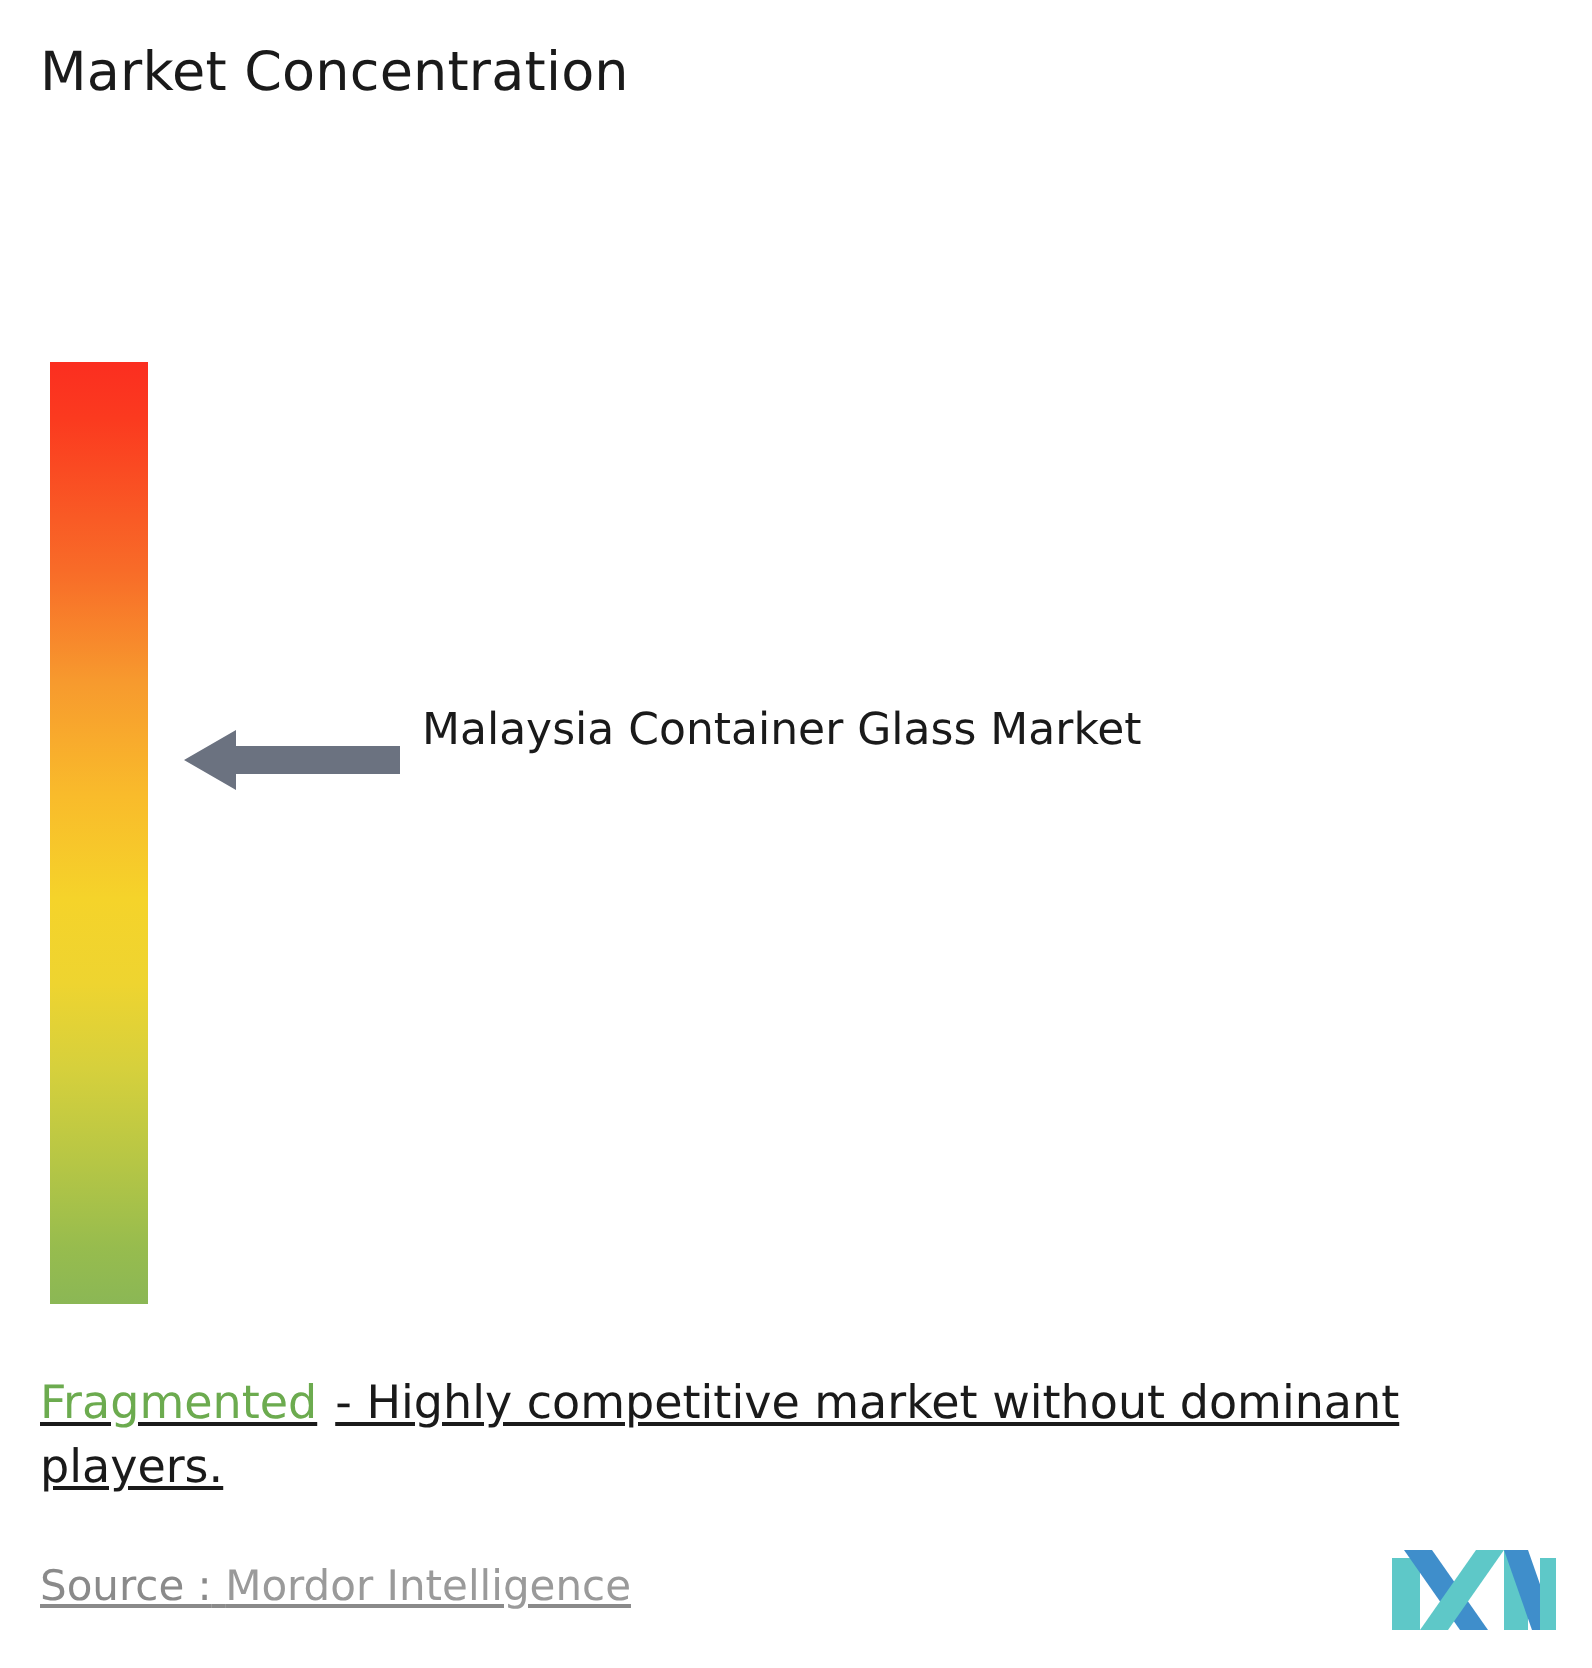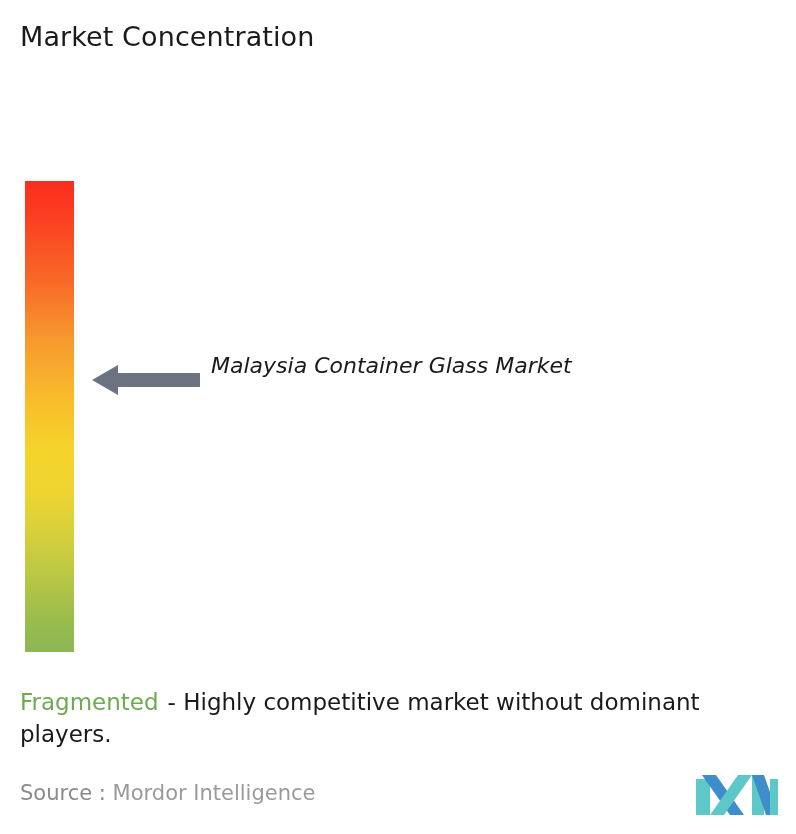--- a/index.html
+++ b/index.html
@@ -40,21 +40,21 @@
   .legend-line {
     position: absolute;
     left: 20px;
     font-size: 23px;
     line-height: 32px;
     color: #1a1a1a;
     font-weight: 400;
     width: 770px;
   }
   .legend-top { top: 86px; }
-  .legend-bottom { top: 686px; }
+  .legend-bottom { top: 686px; text-decoration: underline; }
 
   .legend-key-consolidated {
     color: #e05c56;
   }
   .legend-key-fragmented {
     color: #6cab4f;
   }
   .legend-sep {
     display: inline-block;
     width: 9px;
@@ -99,32 +99,32 @@
 
   
   .annotation-label {
     position: absolute;
     left: 211px;
     top: 350px;
     font-size: 22px;
     line-height: 32px;
     color: #1a1a1a;
     width: 400px;
-    font-style: italic;
   }
 
   
   .source-text {
     position: absolute;
     left: 20px;
     top: 779px;
     font-size: 21px;
     line-height: 28px;
     color: #8a8a8a;
     white-space: nowrap;
+    text-decoration: underline;
   }
   .source-label { color: #8a8a8a; }
   .source-value { color: #9a9a9a; }
 
   .brand-logo {
     position: absolute;
     left: 696px;
     top: 771px;
     width: 82px;
     height: 48px;

